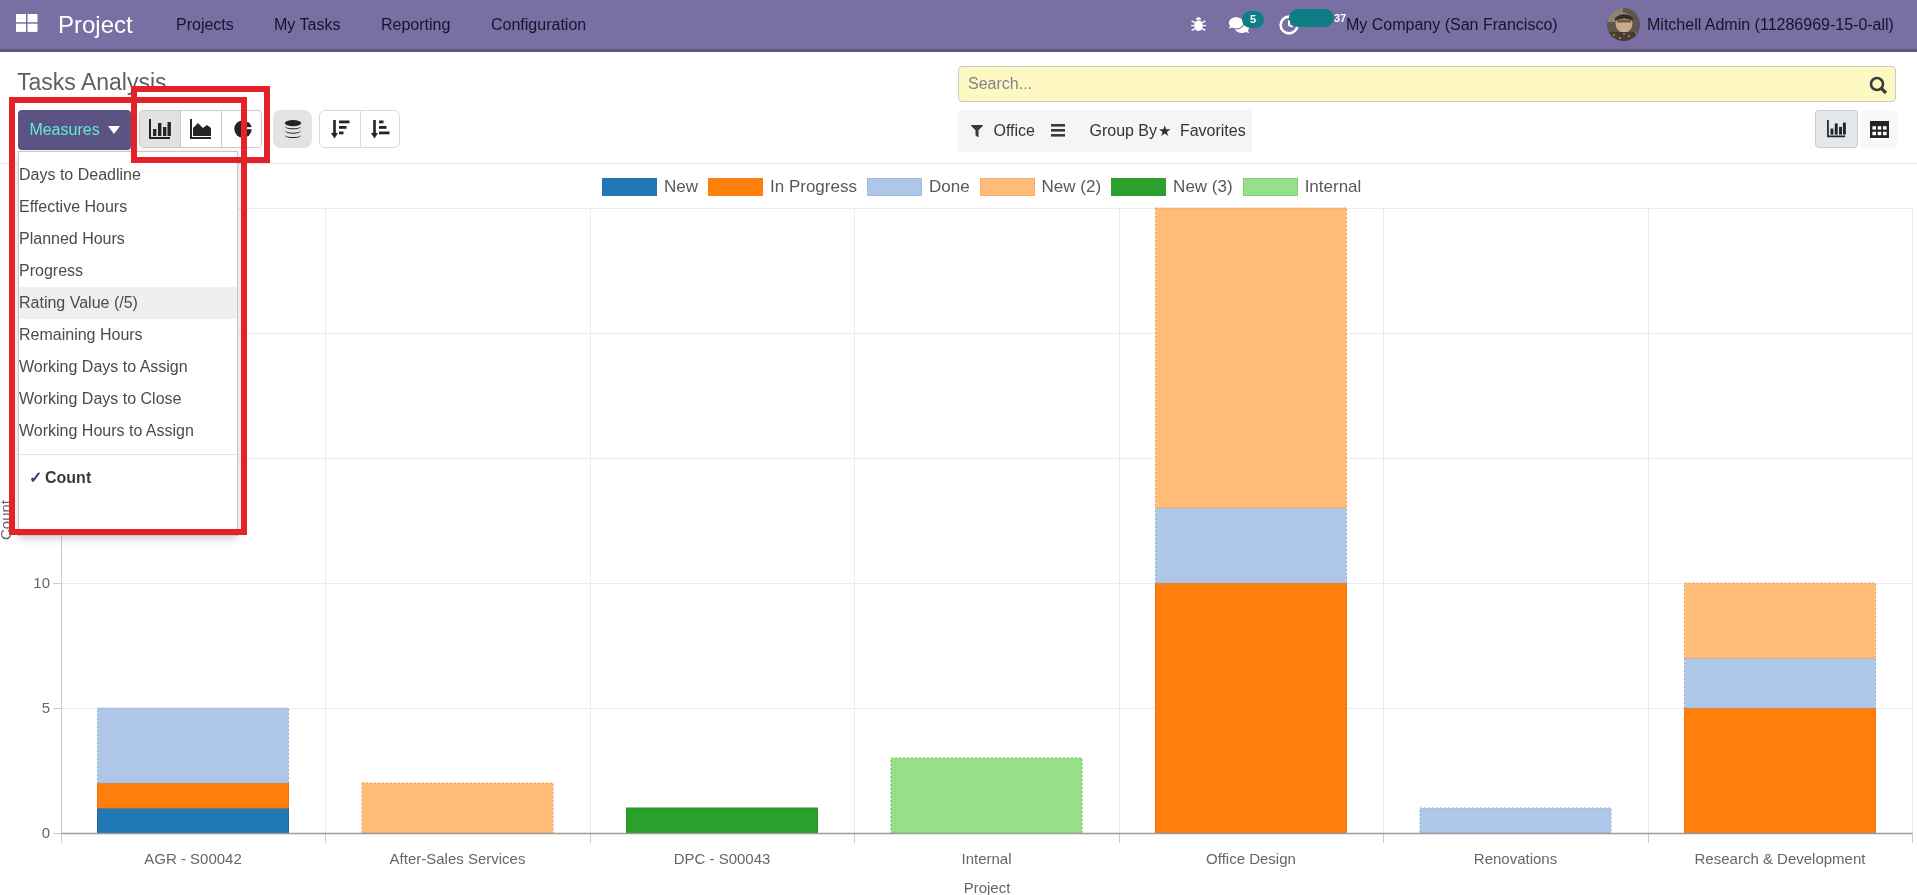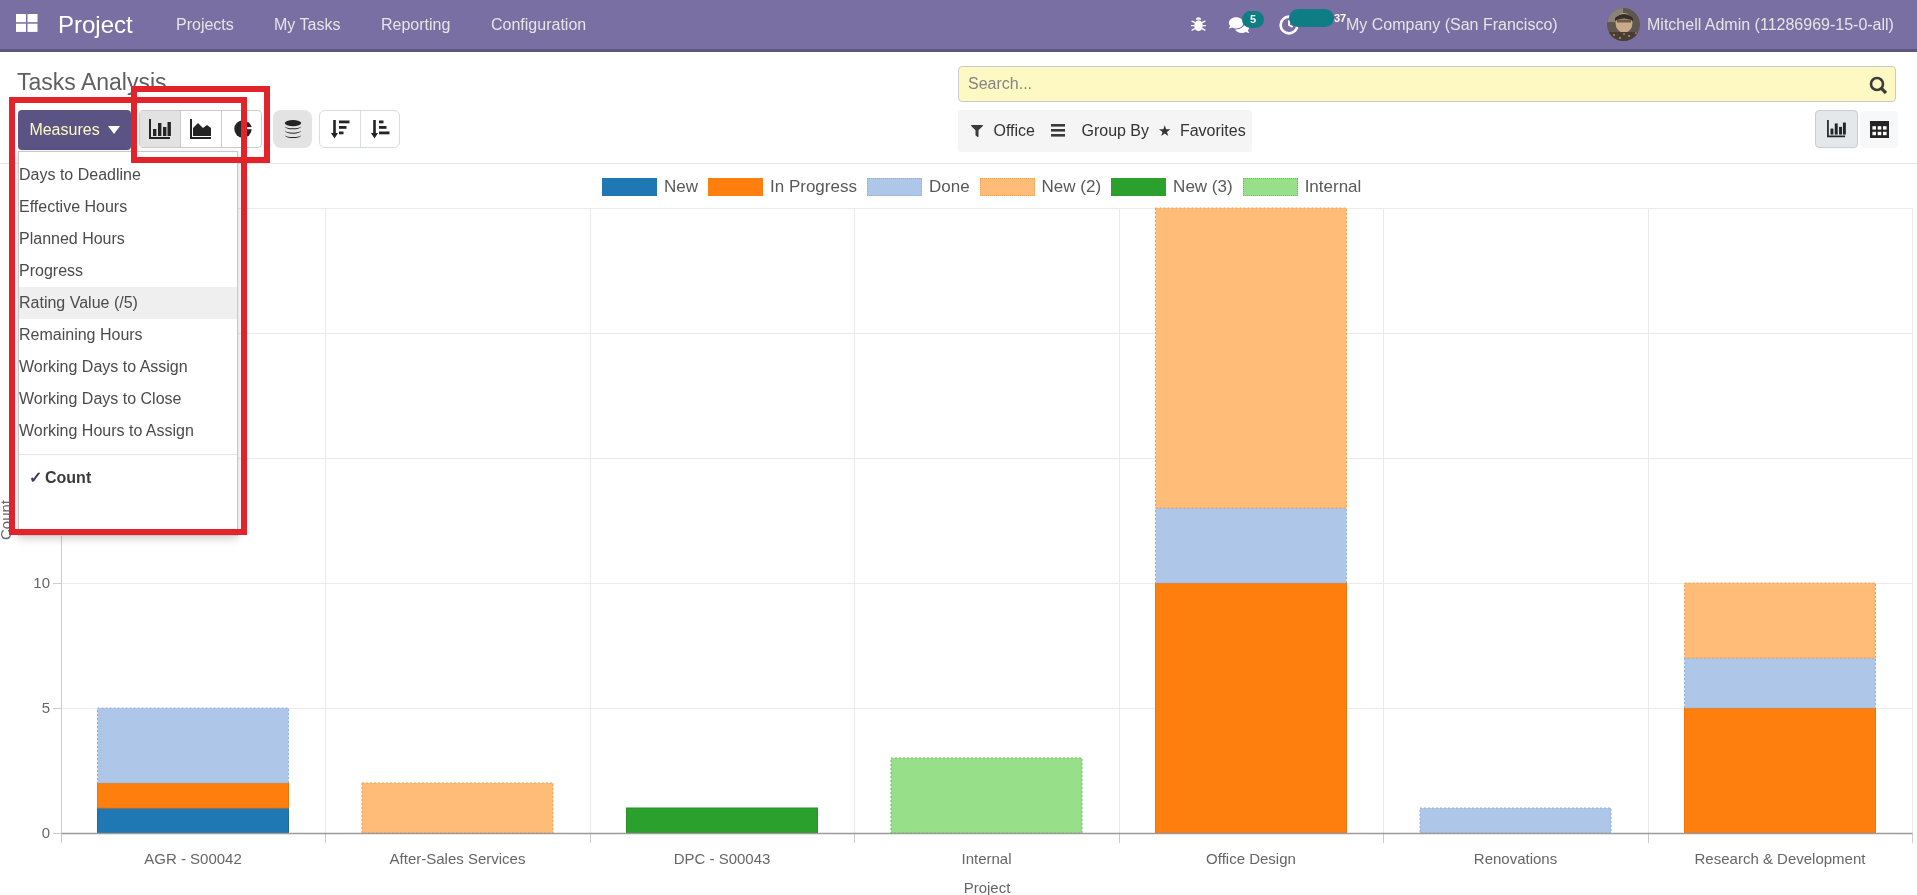--- a/index.html
+++ b/index.html
@@ -7,34 +7,34 @@
   font-family:"Liberation Sans", sans-serif; }
 #root { position:relative; width:1917px; height:895px; }
 .abs { position:absolute; }
 
 
 #nav { position:absolute; left:0; top:0; width:1917px; height:52px;
   background:#7a6fa2; border-bottom:3px solid #5f557d; }
 #nav .brand { position:absolute; left:58px; top:0; height:49px; line-height:49px;
   color:#fff; font-size:24px; font-weight:500; }
 #appsicon { position:absolute; left:16px; top:14px; }
-.navtxt { position:absolute; top:0; height:48px; line-height:50px; color:#e5e5e5; font-size:16px; white-space:nowrap; }
+.navtxt { position:absolute; top:0; height:48px; line-height:50px; color:#0f172a; font-size:16px; white-space:nowrap; }
 .badge { position:absolute; background:#0e7d84; color:#fff; border-radius:9px;
   font-size:11px; font-weight:bold; text-align:center; }
 
 
 #heading { position:absolute; left:17px; top:69px; font-size:23px; color:#606060; }
 #searchbox { position:absolute; left:958px; top:66px; width:938px; height:36px;
   border:1px solid #cacaca; border-radius:4px; background:#fef9c3; }
 #searchbox .ph { position:absolute; left:9px; top:0; height:33px; line-height:33px;
   color:#848484; font-size:16px; }
 
 
 #measuresbtn { position:absolute; left:18px; top:110px; width:113px; height:40px;
-  background:#5c5385; border-radius:4px; color:#fef9c3; font-size:16px;
+  background:#5c5385; border-radius:4px; color:#5eead4; font-size:16px;
   display:flex; align-items:center; justify-content:center; }
 #charttypes { position:absolute; left:139px; top:110px; width:123px; height:38px;
   border:1px solid #ccc; border-radius:4px; background:#fff; display:flex; }
 #charttypes .cell { width:41px; height:36px; display:flex; align-items:center; justify-content:center; }
 #charttypes .cell.active { background:#e2e2e2; }
 #charttypes .cell + .cell { border-left:1px solid #ccc; }
 #dbbtn { position:absolute; left:273px; top:110px; width:39px; height:38px;
   background:#e3e3e3; border-radius:8px; display:flex; align-items:center; justify-content:center; }
 #sortgrp { position:absolute; left:319px; top:110px; width:81px; height:38px;
   border:1px solid #d8dbde; border-radius:6px; background:#fff; display:flex; }
@@ -310,21 +310,21 @@
       <span style="margin-left:6px">Office</span>
     </div>
     <div class="item" style="left:93px">
       <svg width="14" height="13" viewBox="0 0 14 13" style="vertical-align:-1px">
         <g fill="#3a3a3a">
             <rect y="0" width="14" height="2.6"></rect>
             <rect y="5" width="14" height="2.6"></rect>
             <rect y="10" width="14" height="2.6"></rect>
           </g>
       </svg>
-      <span style="margin-left:12px">Group By</span>
+      <span style="margin-left:20px">Group By</span>
     </div>
     <div class="item" style="left:200px">
       <span style="font-size:15px">★</span>
       <span style="margin-left:4px">Favorites</span>
     </div>
   </div>
 
   <div id="vsw1">
     <svg width="19" height="18" viewBox="0 0 22 21">
       <path d="M1 0 L1 19 L21 19" stroke="#242424" stroke-width="2" fill="none"></path>

